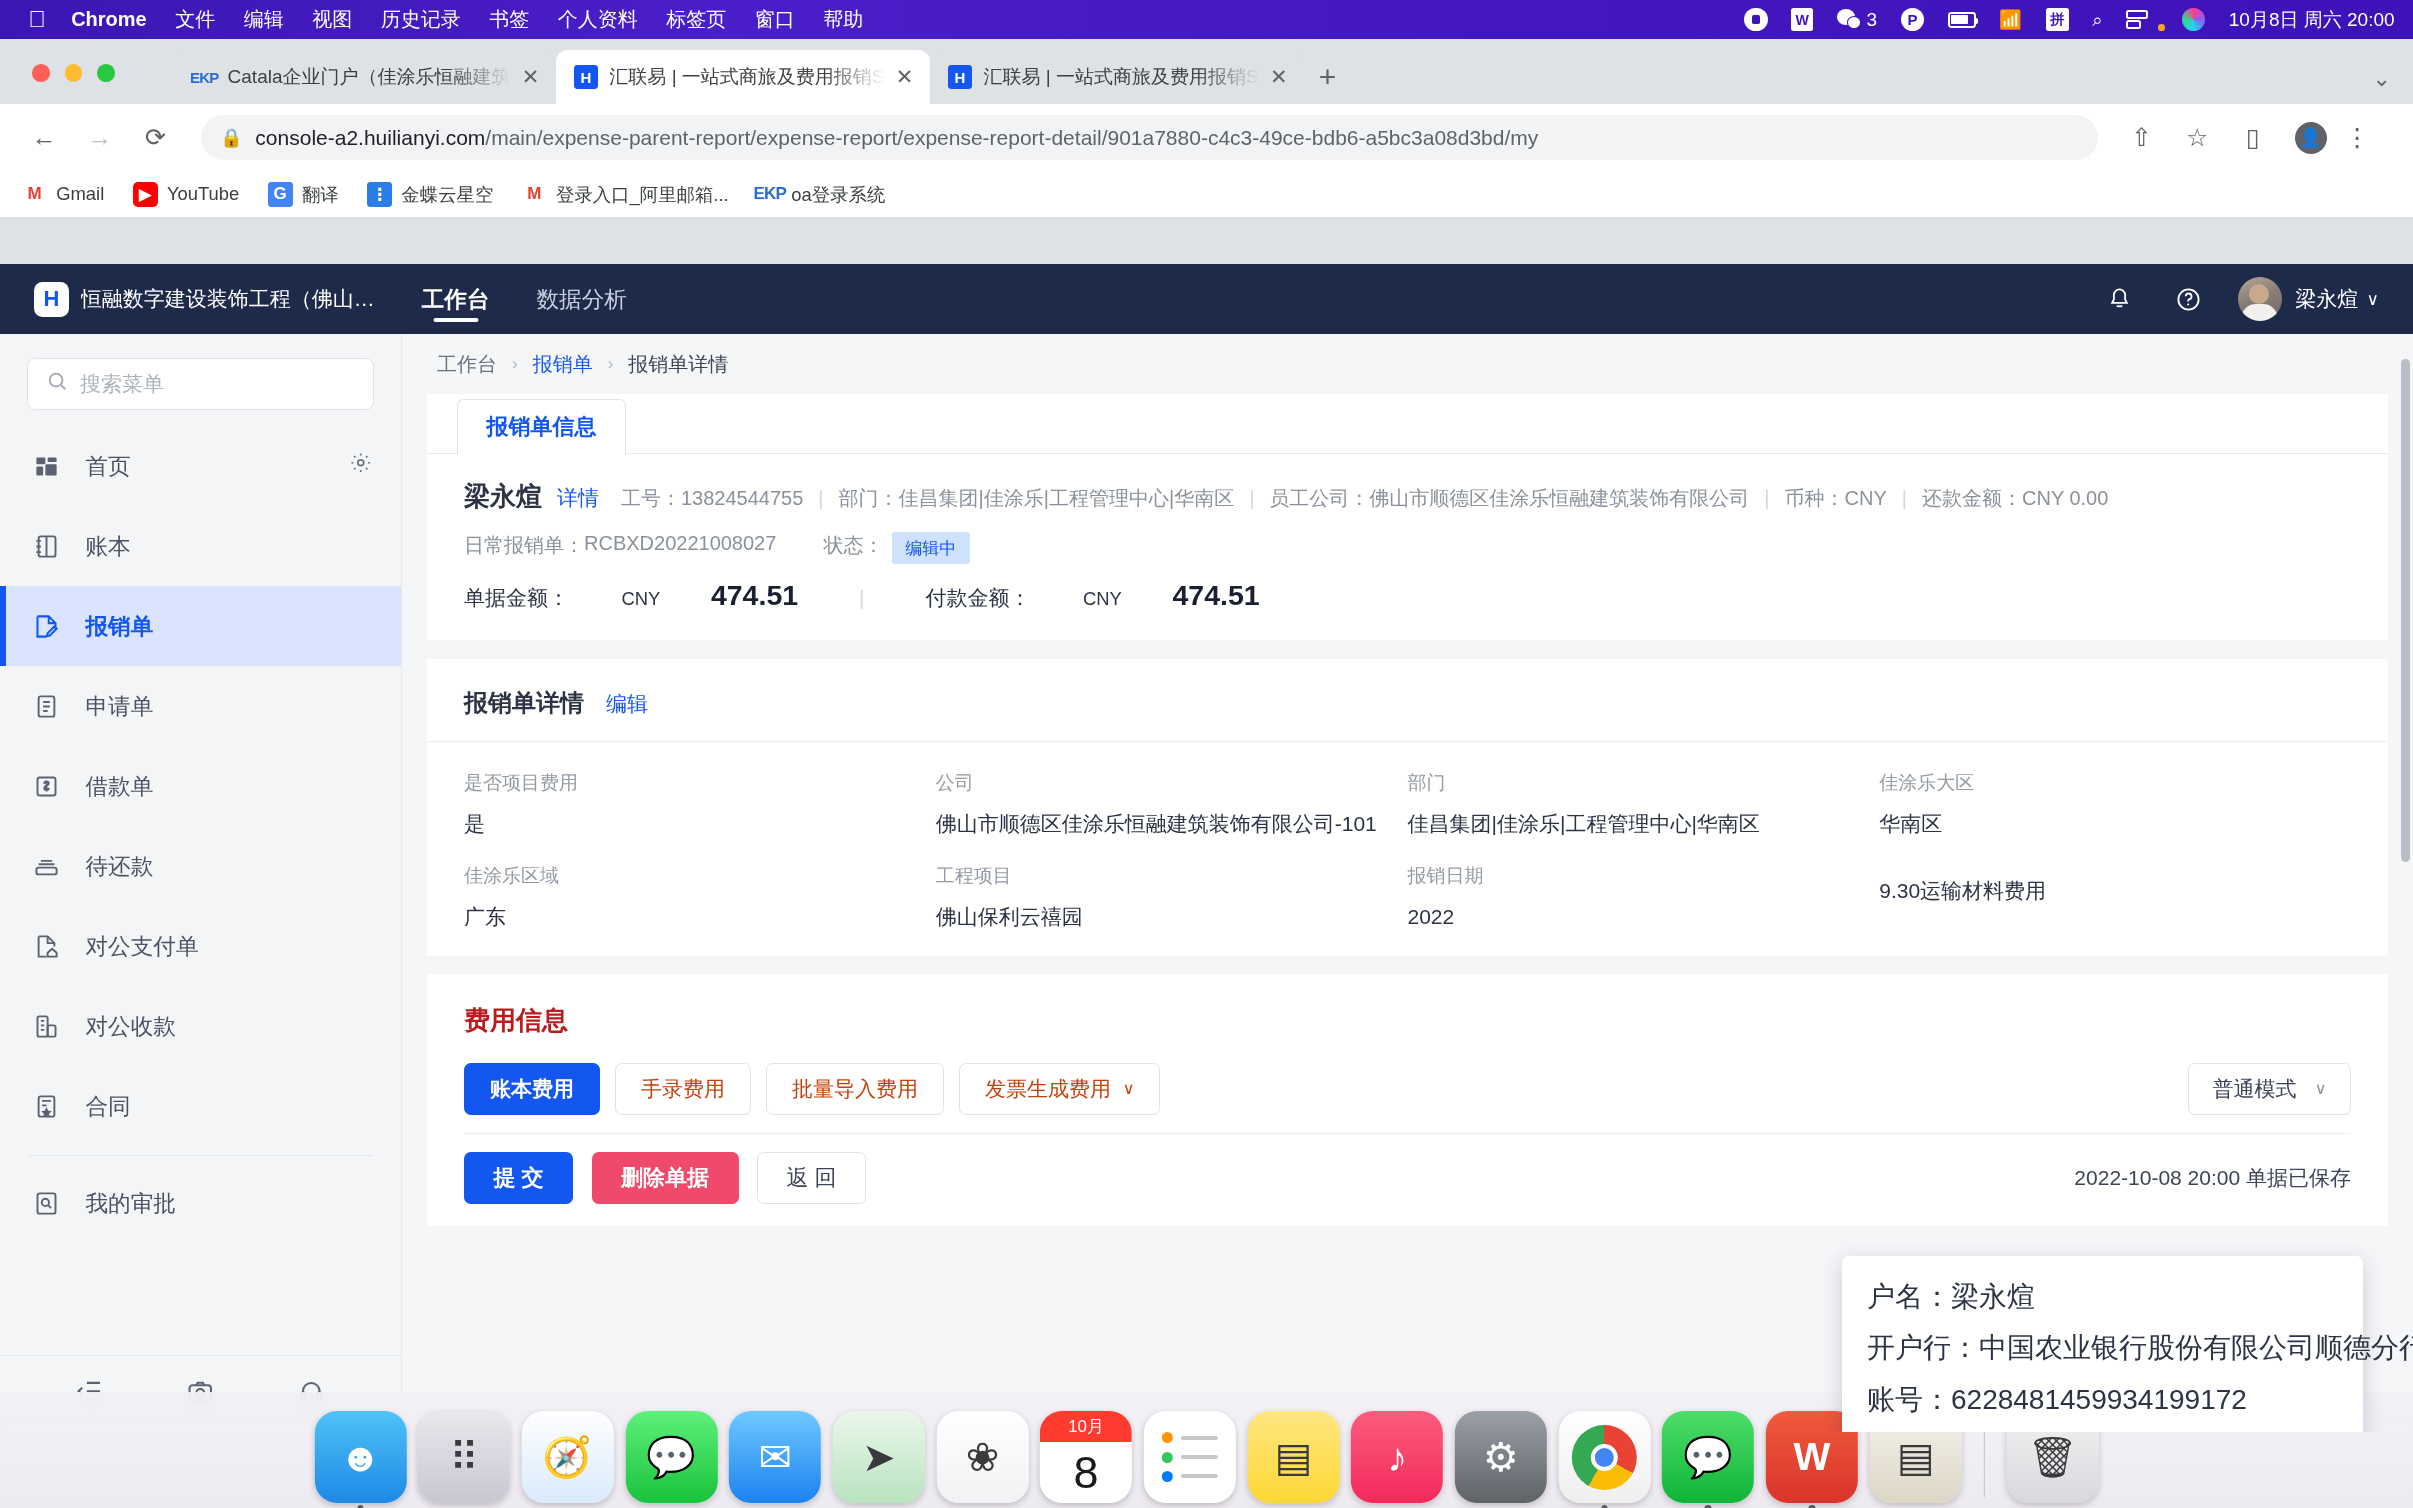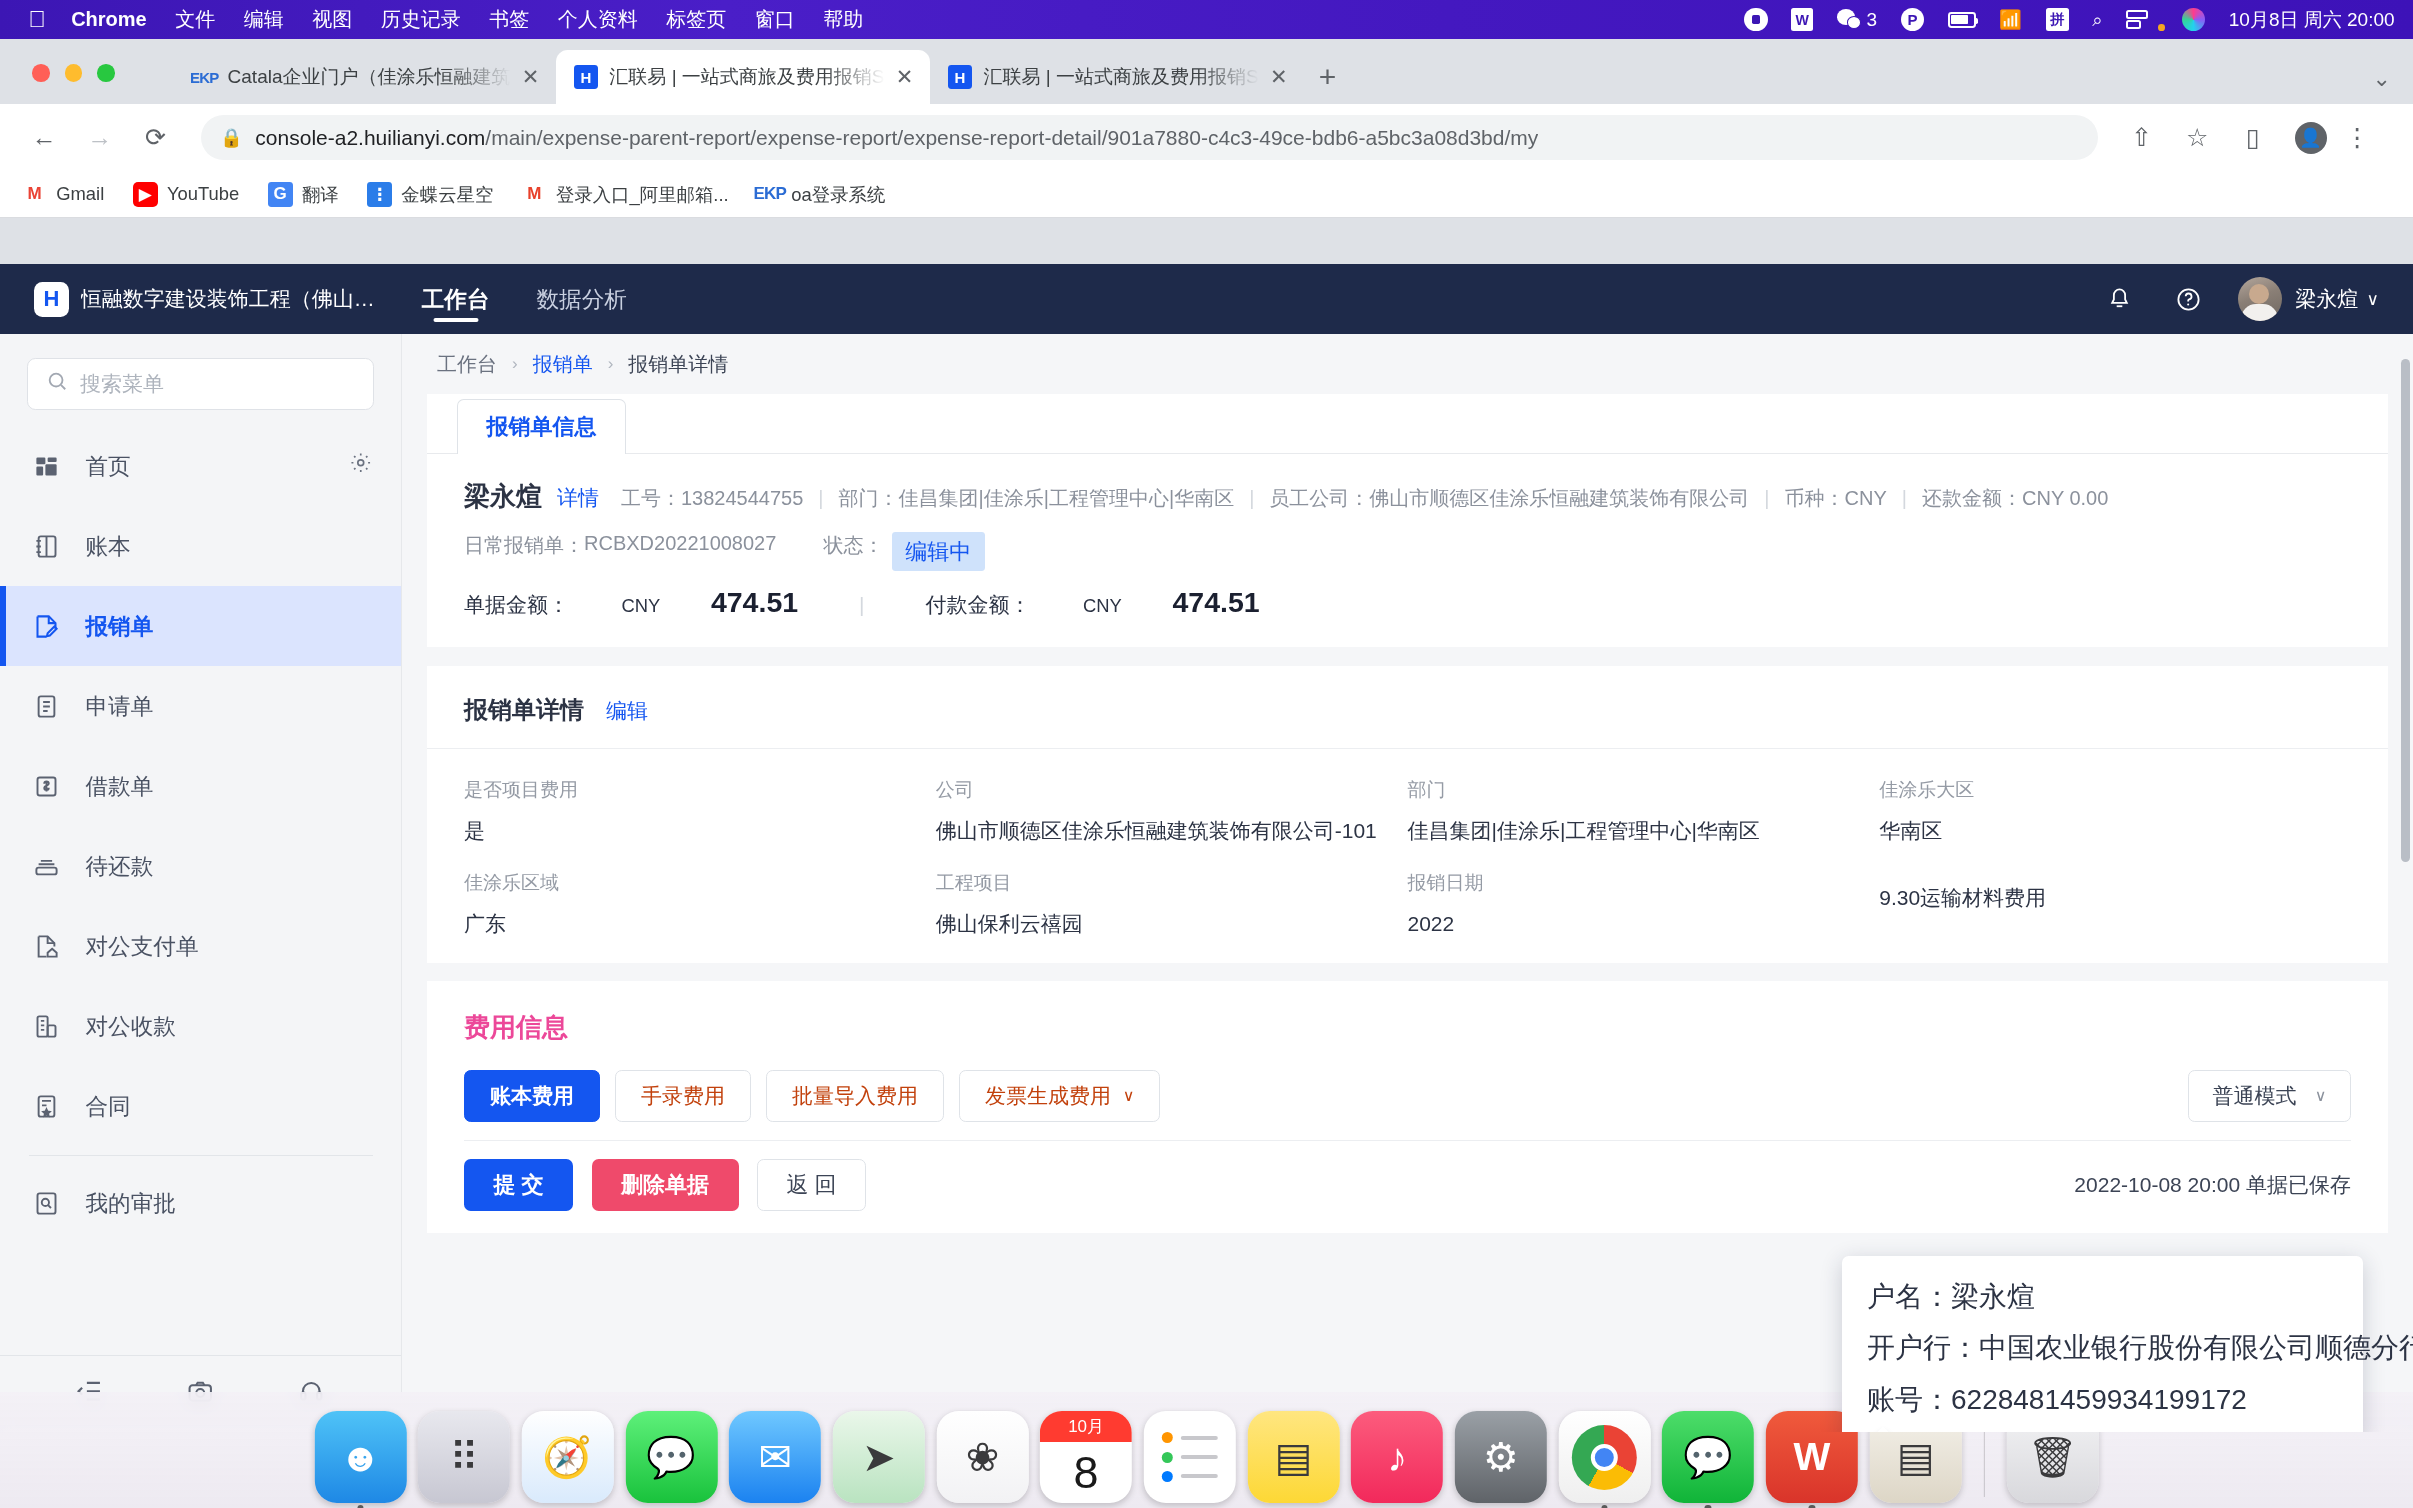--- a/index.html
+++ b/index.html
@@ -145,40 +145,40 @@
   .ftab { height:55px; border:0.8px solid #dfe3e8; border-bottom:none; border-radius:6.7px 6.7px 0 0;
           padding:0 28.5px; display:flex; align-items:center; font-size:22px; color:#1456f0; font-weight:bold;
           background:#fff; position:relative; top:0.8px; }
 
   .hdrinfo { padding:25px 37px 28.5px 37px; }
   .line1 { display:flex; align-items:baseline; flex-wrap:nowrap; font-size:20px; color:#8b919c; }
   .line1 .uname { font-size:26px; color:#2c3344; font-weight:bold; margin-right:15px; }
   .line1 .detail { color:#1456f0; font-size:21px; margin-right:22px; }
   .line1 .sepv { margin:0 15px; color:#d4d8de; }
   .line2 { margin-top:18.4px; font-size:20px; color:#8b919c; display:flex; align-items:flex-start; }
-  .badge { background:#cfe2fb; color:#1456f0; font-size:22px; padding:4.2px 13.4px; border-radius:3.4px; margin-left:8.4px; }
+  .badge { background:#cfe2fb; color:#1456f0; font-size:17px; padding:4.2px 13.4px; border-radius:3.4px; margin-left:8.4px; }
   .line2 .st { margin-left:47px; }
   .line3 { margin-top:15px; display:flex; align-items:baseline; font-size:21px; color:#2c3344;gap:44px; }
   .line3 .lbl { color:#2c3344; }
   .line3 .cny { font-size:18.4px; color:#2c3344; margin:0 6.7px 0 8.4px; }
   .line3 .amt { font-size:28.5px; font-weight:bold; color:#1b2030; }
   .line3 .divv { margin:0 17px; color:#d4d8de; }
 
   .sec-title-row { padding:28.5px 37px 0 37px; display:flex; align-items:baseline; }
   .sec-title { font-size:24px; font-weight:bold; color:#2c3344; }
   .sec-edit { font-size:21px; color:#1456f0; margin-left:22px; }
   .sec-rule { height:0.8px; background:#eceef1; margin:22px 0 0 0; }
 
   .grid4 { display:flex; padding:28.5px 37px 25px 37px; }
   .gcol { flex:1; padding-right:28.5px; }
   .gcol .flabel { font-size:19px; color:#959ba5; margin-bottom:13.4px; }
   .gcol .fvalue { font-size:21px; color:#2c3344; line-height:1.35; }
 
   .fee-card { background:#fff; margin:0 25px; padding:28.5px 37px 0 37px; }
-  .fee-title { font-size:26px; font-weight:bold; color:#ec4899; }
+  .fee-title { font-size:26px; font-weight:bold; color:#b91c1c; }
   .fee-tabrow { margin-top:25px; display:flex; align-items:center; }
   .fbtn { height:52px; padding:0 25px; border:0.8px solid #dfe3e8; border-radius:6.7px; background:#fff;
           font-size:21px; color:#c2410c; display:flex; align-items:center; margin-right:15px; }
   .fbtn.primary { background:#1456f0; border-color:#1456f0; color:#fff; font-weight:bold; }
   .fbtn .dn { margin-left:11.7px; font-size:16px; }
   .mode-sel { margin-left:auto; height:52px; padding:0 23.5px; border:0.8px solid #dfe3e8; border-radius:6.7px;
               display:flex; align-items:center; font-size:21px; color:#3c4455; background:#fff; }
   .mode-sel .dn { margin-left:18.4px; font-size:16px; color:#8b919c; }
   .fee-rule { height:0.8px; background:#eceef1; margin-top:18.4px; }
 

